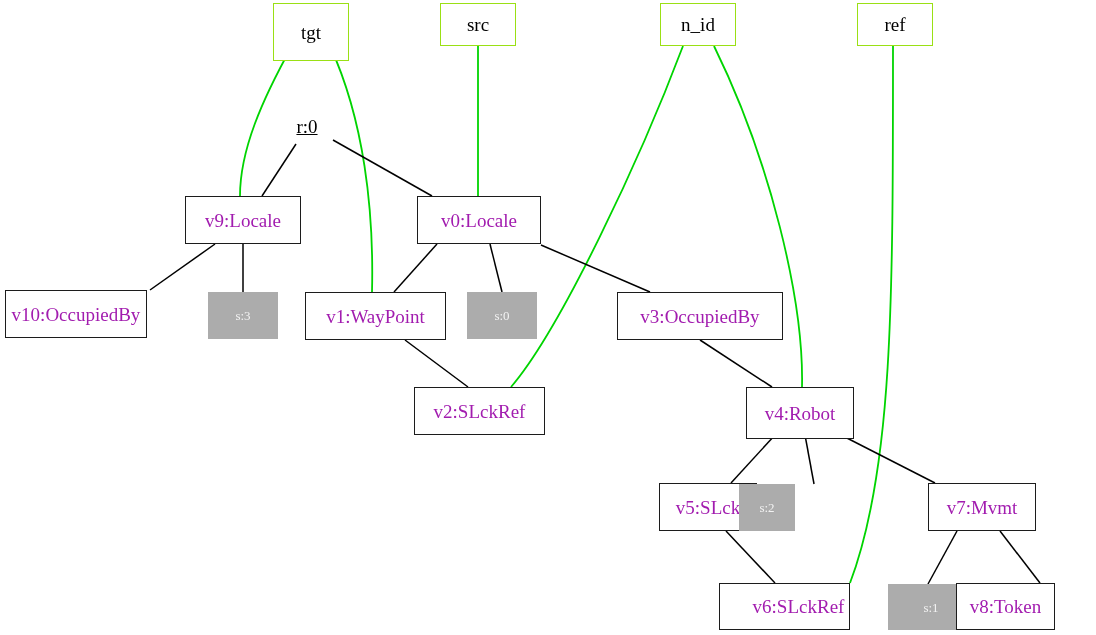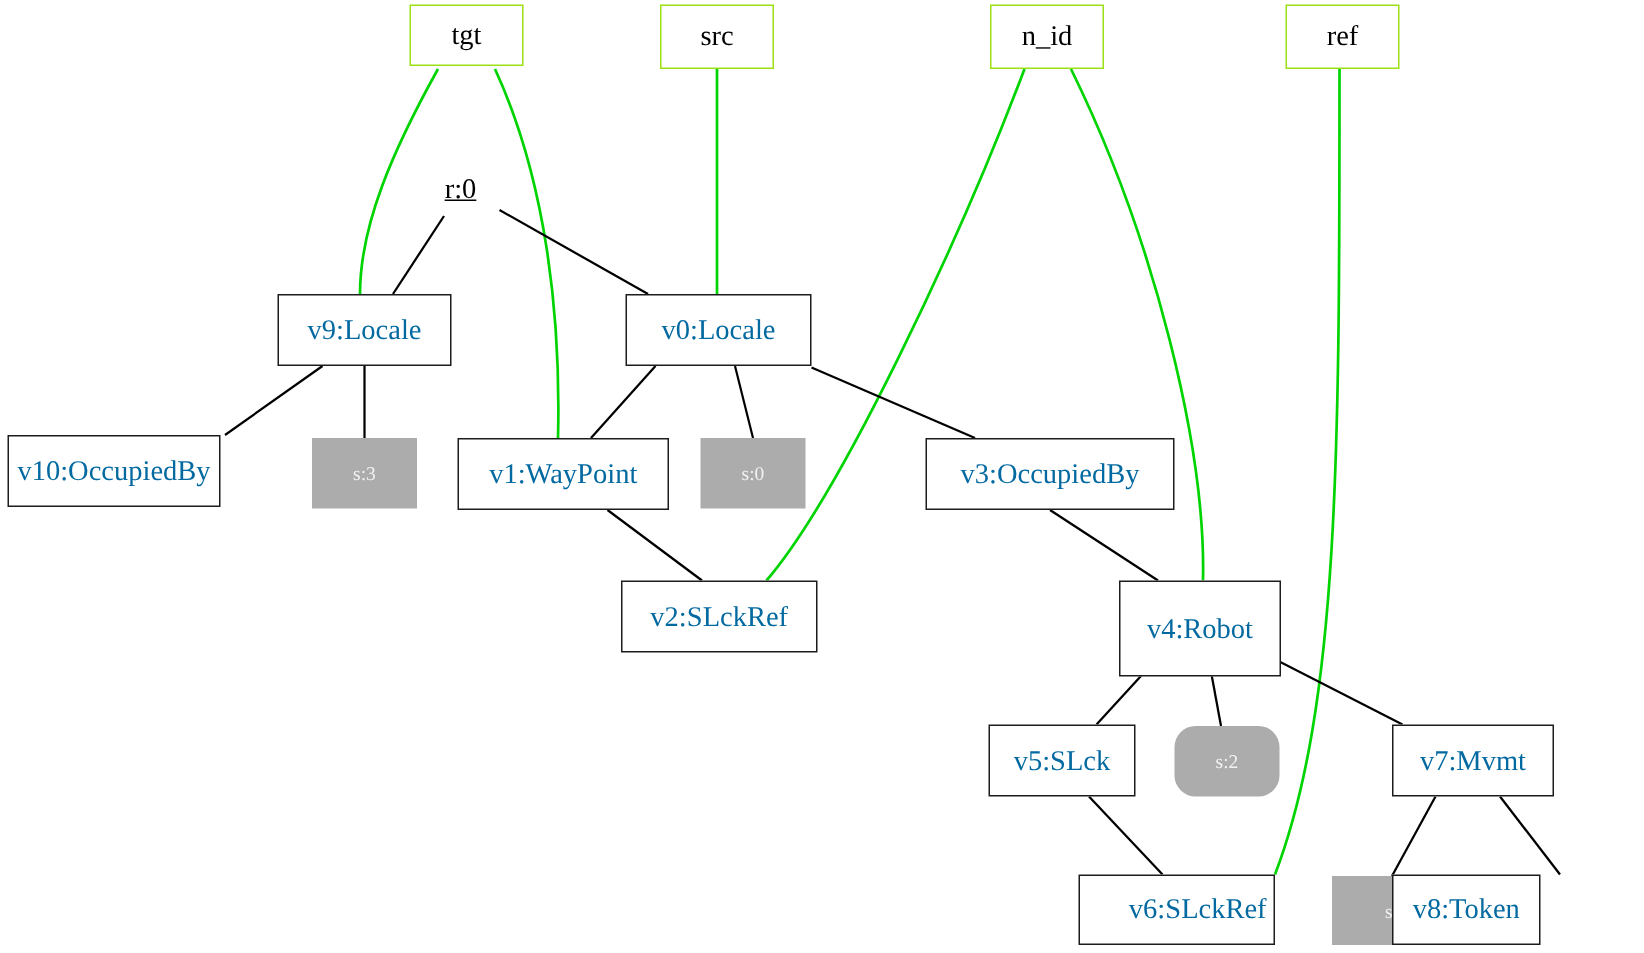--- a/index.html
+++ b/index.html
@@ -34,21 +34,21 @@
     white-space: nowrap;
     line-height: 1;
   }
   .node-label {
     display: block;
   }
   
   .node.plain {
     background: #ffffff;
     border: 1.4px solid #1c1c1c;
-    color: #0369a1;
+    color: #a21caf;
     font-size: 19px;
   }
   
   .node.term {
     background: #ffffff;
     border: 1.6px solid #9ae014;
     color: #000000;
     font-size: 19px;
   }
   
@@ -87,21 +87,21 @@
       <path d="M 405,340 L 468,387" fill="none" stroke="#000000" stroke-width="1.5"></path>
       <path d="M 700,340 L 772,387" fill="none" stroke="#000000" stroke-width="1.5"></path>
       <path d="M 775,435 L 731,483" fill="none" stroke="#000000" stroke-width="1.5"></path>
       <path d="M 805,435 L 814,484" fill="none" stroke="#000000" stroke-width="1.5"></path>
       <path d="M 841,435 L 935,483" fill="none" stroke="#000000" stroke-width="1.5"></path>
       <path d="M 726,531 L 775,583" fill="none" stroke="#000000" stroke-width="1.5"></path>
       <path d="M 957,531 L 928,584" fill="none" stroke="#000000" stroke-width="1.5"></path>
       <path d="M 1000,531 L 1040,583" fill="none" stroke="#000000" stroke-width="1.5"></path>
     </svg>
   <div id="node-layer">
-      <div class="node term" style="left: 273px; top: 3px; width: 76px; height: 41px;">
+      <div class="node term" style="left: 273px; top: 3px; width: 76px; height: 58px;">
         <span class="node-label">tgt</span>
       </div>
       <div class="node term" style="left: 440px; top: 3px; width: 76px; height: 43px;">
         <span class="node-label">src</span>
       </div>
       <div class="node term" style="left: 660px; top: 3px; width: 76px; height: 43px;">
         <span class="node-label">n_id</span>
       </div>
       <div class="node term" style="left: 857px; top: 3px; width: 76px; height: 43px;">
         <span class="node-label">ref</span>
@@ -126,35 +126,35 @@
       </div>
       <div class="node gray" style="left: 467px; top: 292px; width: 70px; height: 47px;">
         <span class="node-label">s:0</span>
       </div>
       <div class="node plain" style="left: 617px; top: 292px; width: 166px; height: 48px; align-items: center;">
         <span class="node-label">v3:OccupiedBy</span>
       </div>
       <div class="node plain" style="left: 414px; top: 387px; width: 131px; height: 48px;">
         <span class="node-label">v2:SLckRef</span>
       </div>
-      <div class="node plain" style="left: 746px; top: 387px; width: 108px; height: 64px; justify-content: center;">
+      <div class="node plain" style="left: 746px; top: 387px; width: 108px; height: 52px; justify-content: center;">
         <span class="node-label">v4:Robot</span>
       </div>
       <div class="node plain" style="left: 659px; top: 483px; width: 98px; height: 48px;">
         <span class="node-label">v5:SLck</span>
       </div>
-      <div class="node gray" style="left: 783px; top: 484px; width: 70px; height: 47px; border-radius: 14px;">
+      <div class="node gray" style="left: 739px; top: 484px; width: 56px; height: 47px;">
         <span class="node-label">s:2</span>
       </div>
       <div class="node plain" style="left: 928px; top: 483px; width: 108px; height: 48px;">
         <span class="node-label">v7:Mvmt</span>
       </div>
       <div class="node plain" style="left: 719px; top: 583px; width: 131px; height: 47px; padding-left: 28px;">
         <span class="node-label">v6:SLckRef</span>
       </div>
       <div class="node gray" style="left: 888px; top: 584px; width: 70px; height: 46px; padding-left: 16px;">
         <span class="node-label">s:1</span>
       </div>
-      <div class="node plain" style="left: 928px; top: 583px; width: 99px; height: 47px; font-family: Liberation Serif, serif;">
+      <div class="node plain" style="left: 956px; top: 583px; width: 99px; height: 47px; font-family: Liberation Serif, serif;">
         <span class="node-label">v8:Token</span>
       </div>
     </div>
 </div>
 
 </body></html>

